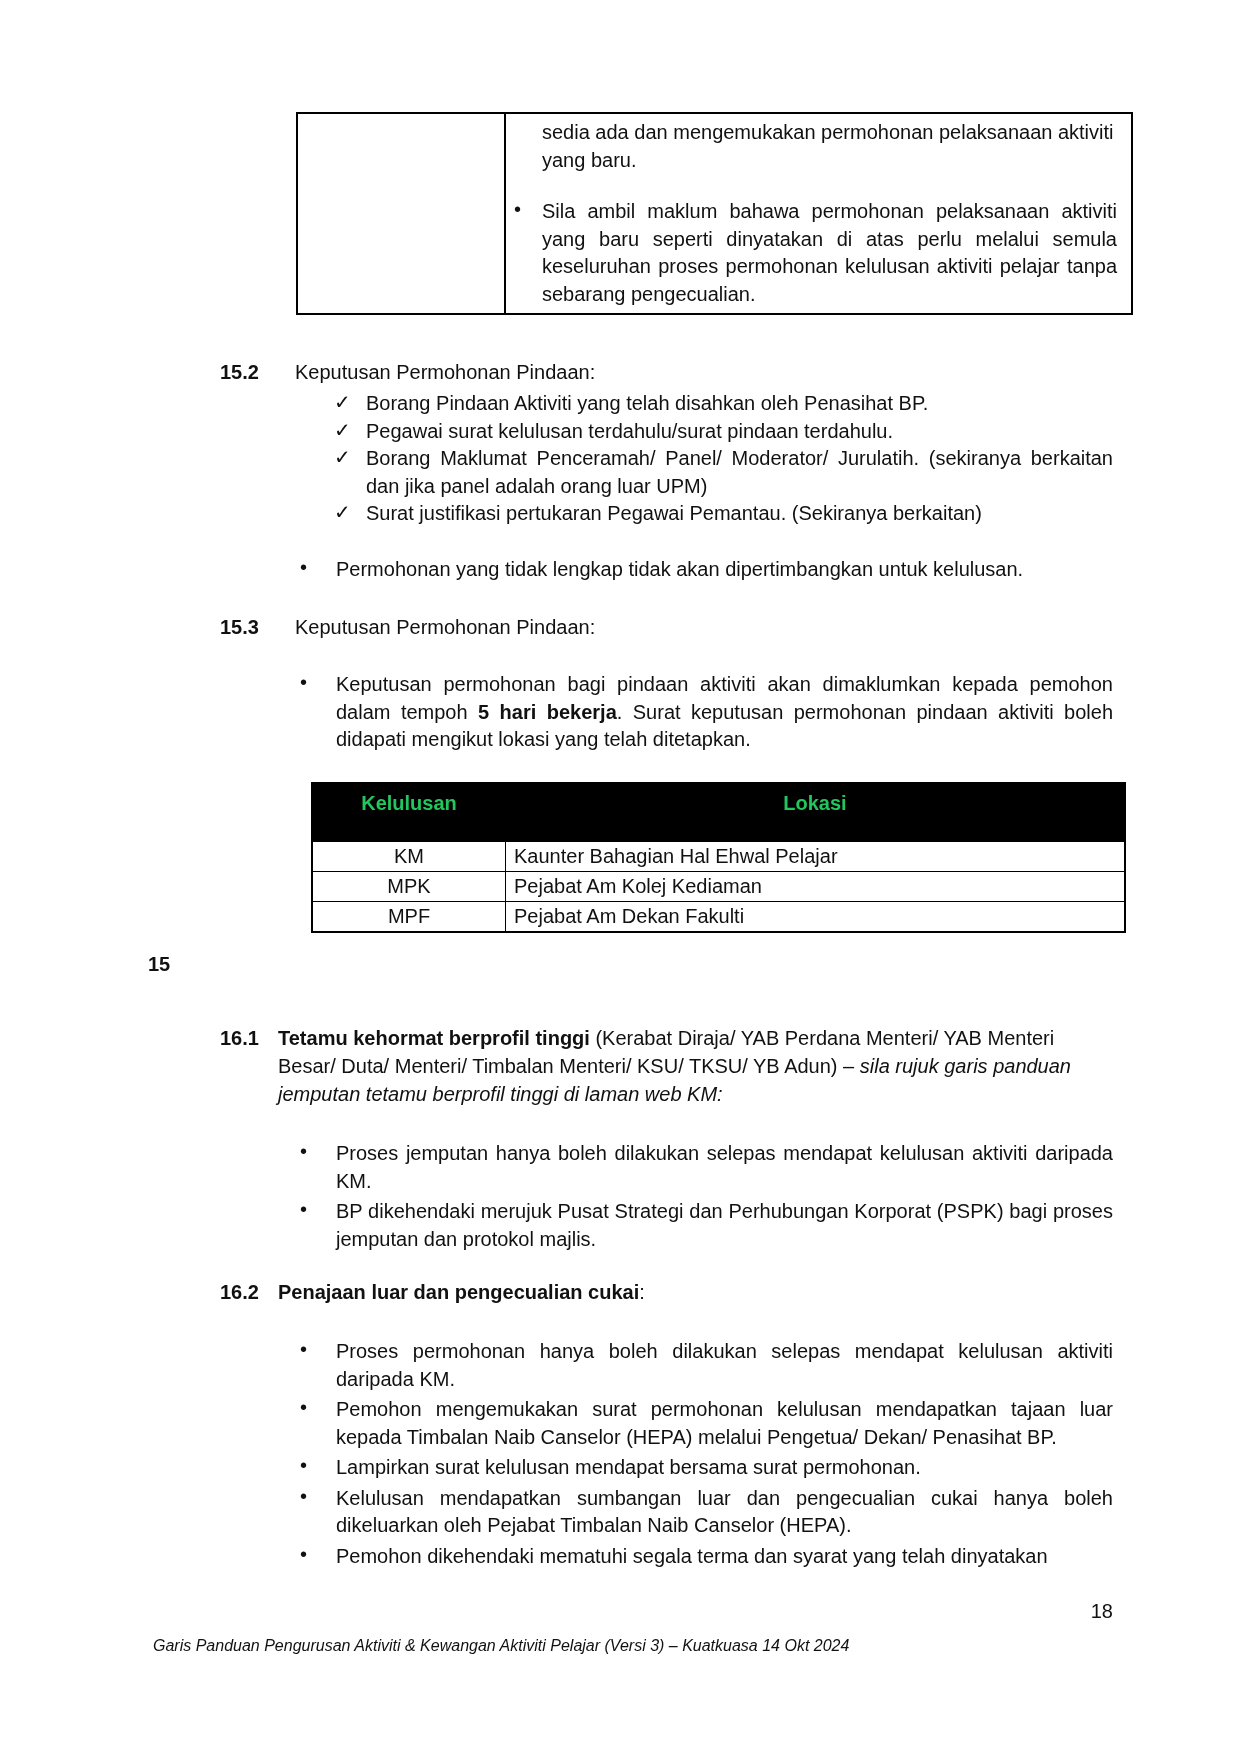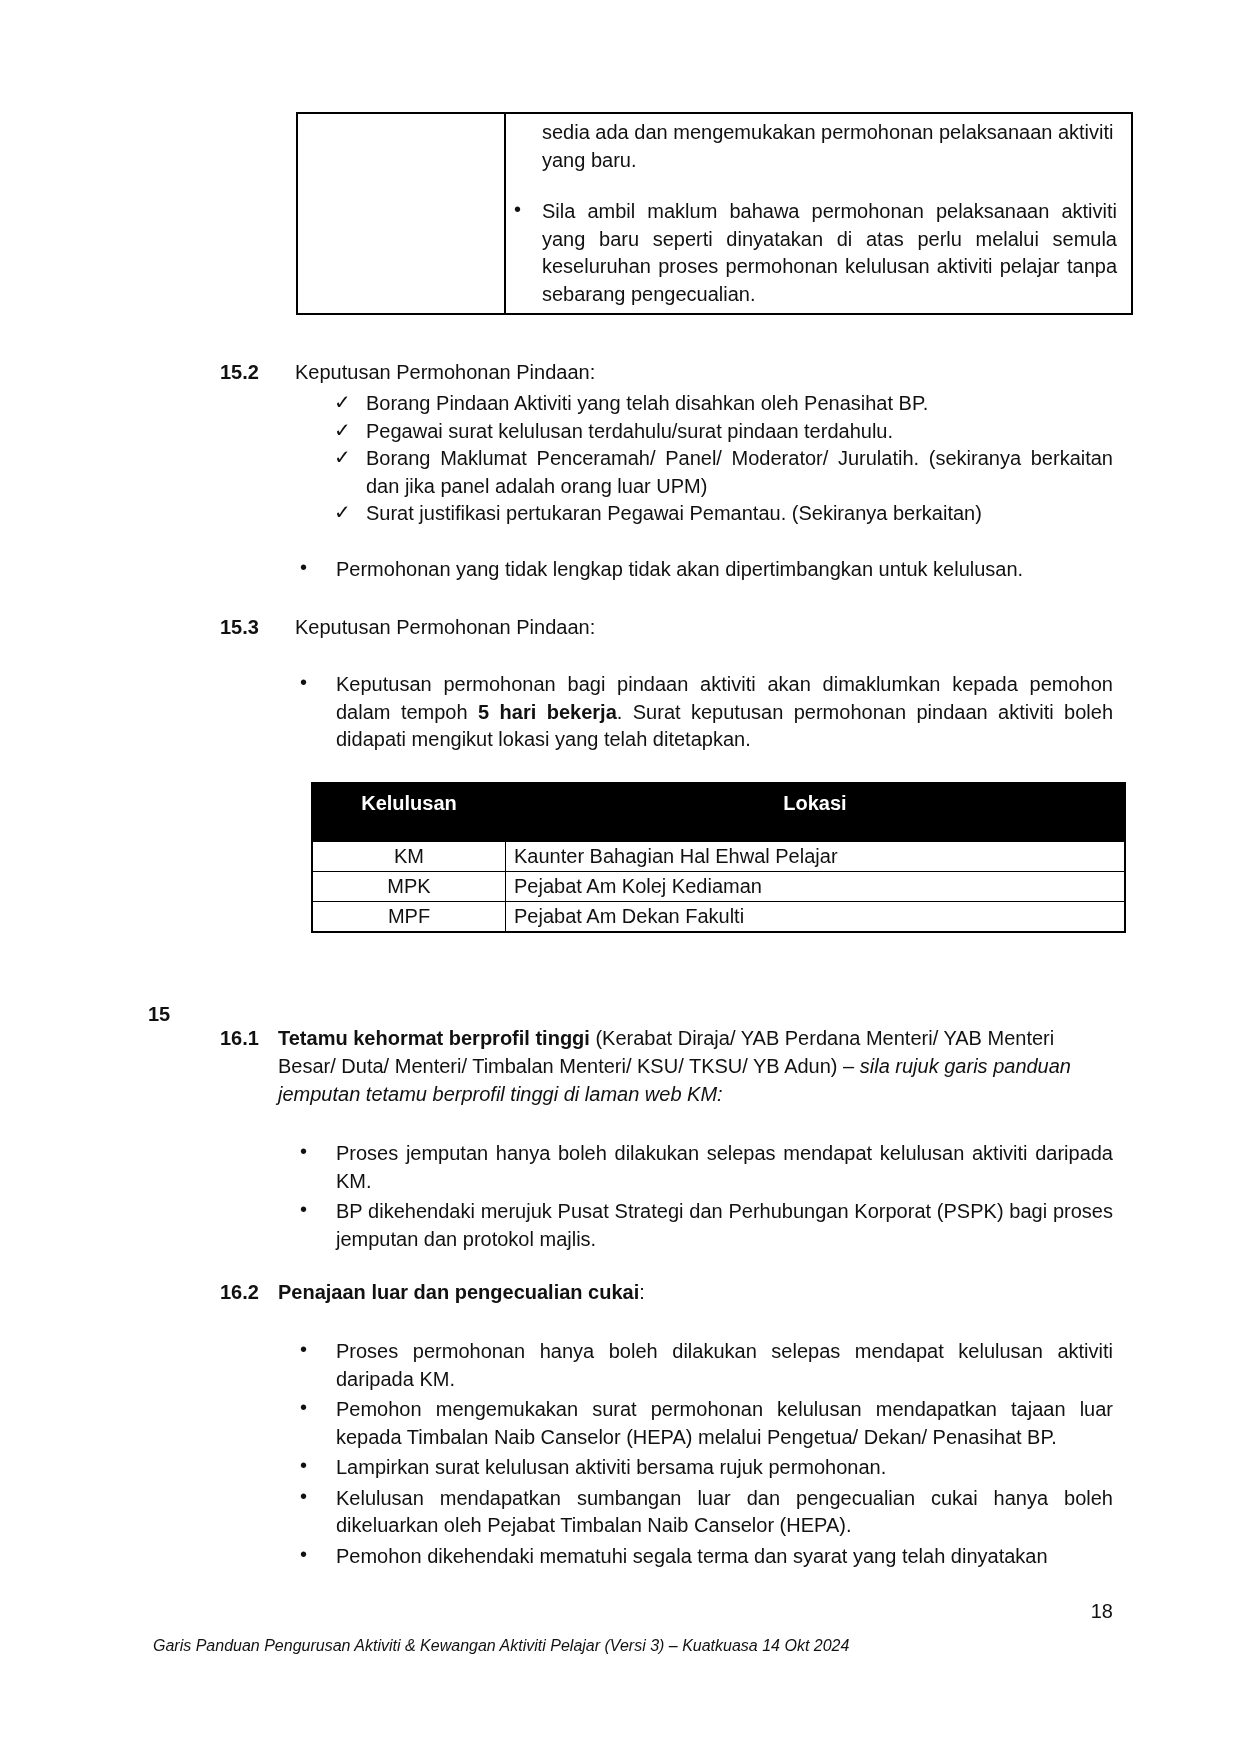--- a/index.html
+++ b/index.html
@@ -46,32 +46,32 @@
   #s153 .num { width:75px; }
   #s153b { left:300px; top:671px; width:813px; }
   #s153b .bm { width:36px; }
   #s153b .bt { width:777px; }
 
   
   #t2 { position:absolute; left:311px; top:782px; border-collapse:collapse; table-layout:fixed; }
   #t2 th, #t2 td { border:1px solid #000; }
   #t2 { border:2px solid #000; }
   #t2 th {
-    background:#000; color:#ffffff; font-weight:bold;
+    background:#000; color:#22c55e; font-weight:bold;
     height:48px; vertical-align:top; padding-top:8px; text-align:center;margin-top:25px;
   }
   #t2 th.h2 { border-left:1px solid #444; }
   #t2 .w1 { width:190px; }
   #t2 .w2 { width:616px; }
   #t2 td { height:27px; line-height:27px; }
   #t2 td.a1 { text-align:center;margin-top:20px; }
   #t2 td.a2 { text-align:left; padding-left:8px; }
 
   
-  #h15 { left:148px; top:1000px; font-weight:bold; }
+  #h15 { left:148px; top:950px; font-weight:bold; }
   #h15 .num { width:72px; }
 
   
   #s161 { left:220px; top:1024px; }
   #s161 .num { width:58px; }
   #s161 .sbody { display:block; width:817px; line-height:28px; }
   #s161b { position:absolute; left:300px; top:1140px; width:813px; }
   #s162 { left:220px; top:1278px; }
   #s162 .num { width:58px; }
   #s162 .sbody { display:block; width:817px; line-height:28px; }
@@ -199,21 +199,21 @@
     <div class="bitem">
       <span class="bm">•</span>
       <span class="bt just">Proses permohonan hanya boleh dilakukan selepas mendapat kelulusan aktiviti daripada KM.</span>
     </div>
     <div class="bitem">
       <span class="bm">•</span>
       <span class="bt just">Pemohon mengemukakan surat permohonan kelulusan mendapatkan tajaan luar kepada Timbalan Naib Canselor (HEPA) melalui Pengetua/ Dekan/ Penasihat BP.</span>
     </div>
     <div class="bitem">
       <span class="bm">•</span>
-      <span class="bt">Lampirkan surat kelulusan aktiviti bersama rujuk permohonan.</span>
+      <span class="bt">Lampirkan surat kelulusan mendapat bersama surat permohonan.</span>
     </div>
     <div class="bitem">
       <span class="bm">•</span>
       <span class="bt just">Kelulusan mendapatkan sumbangan luar dan pengecualian cukai hanya boleh dikeluarkan oleh Pejabat Timbalan Naib Canselor (HEPA).</span>
     </div>
     <div class="bitem">
       <span class="bm">•</span>
       <span class="bt">Pemohon dikehendaki mematuhi segala terma dan syarat yang telah dinyatakan</span>
     </div>
   </div>

